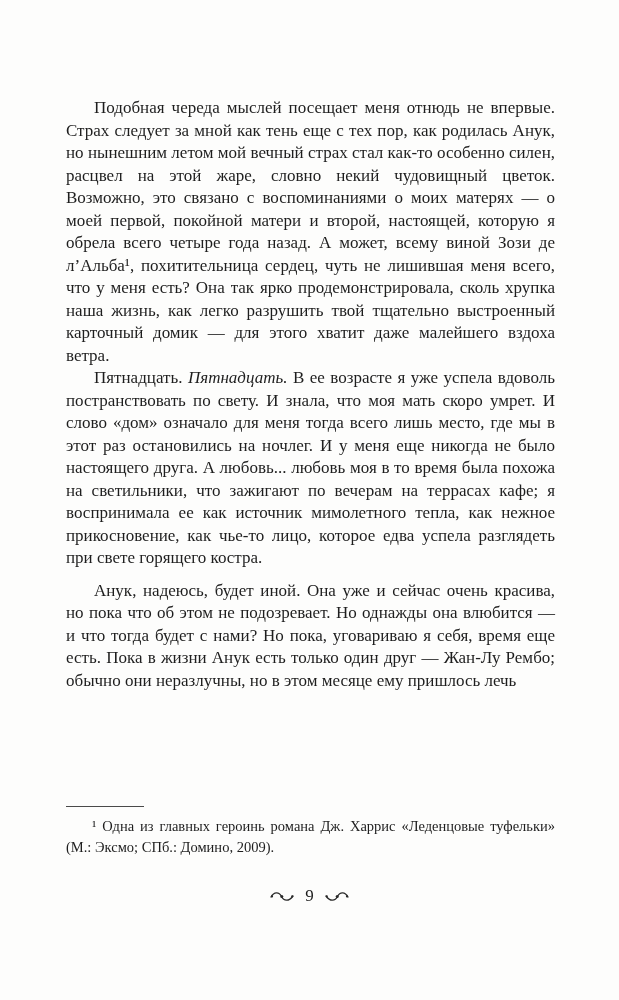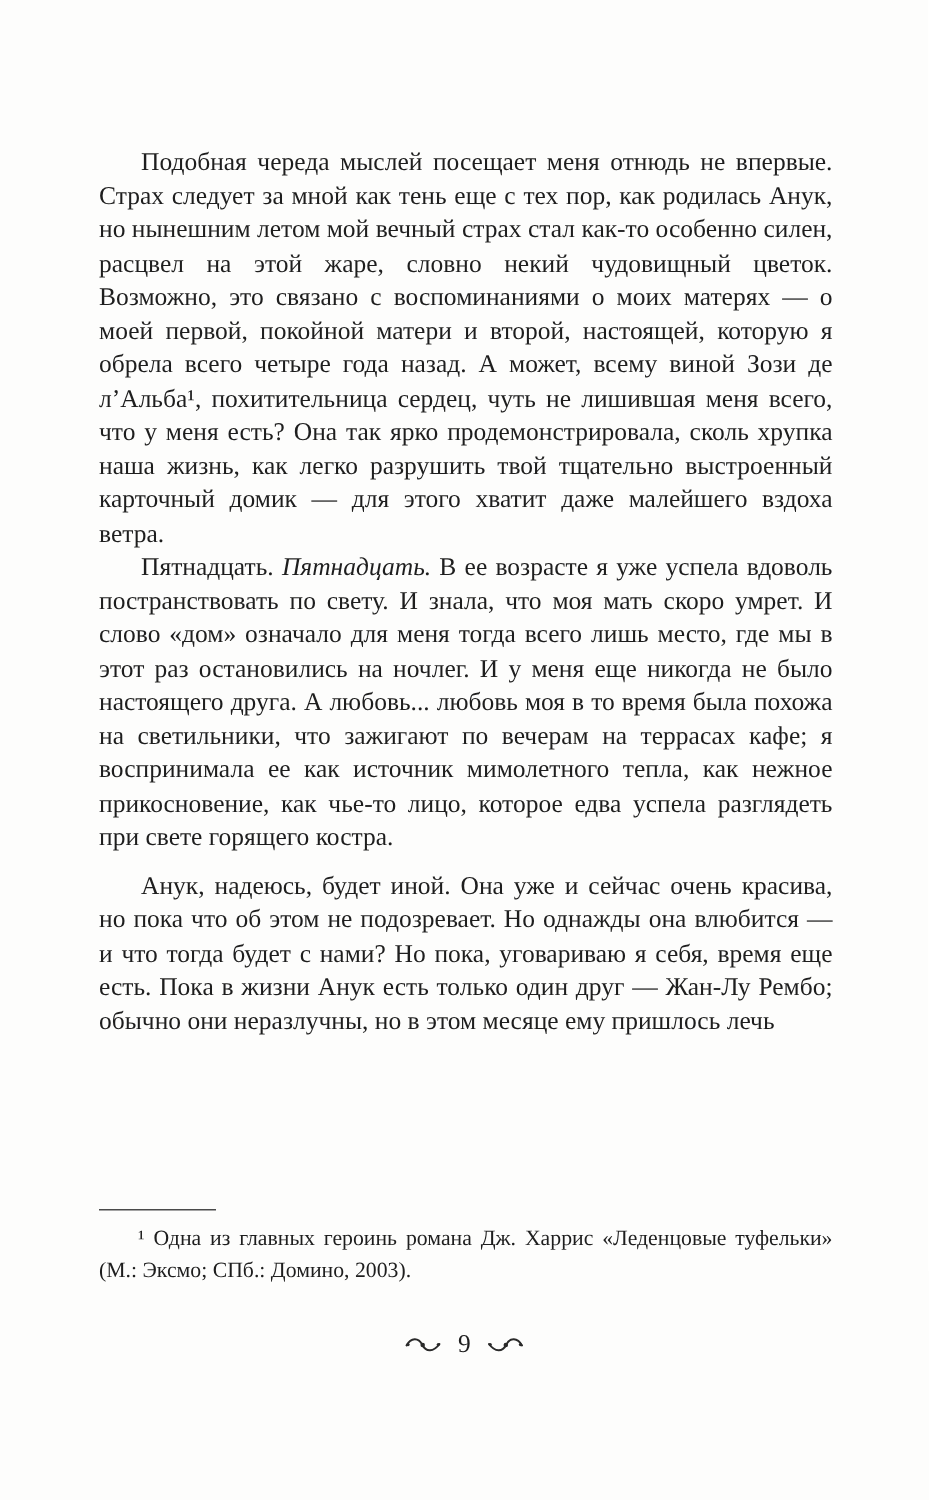--- a/index.html
+++ b/index.html
@@ -85,21 +85,21 @@
 <div class="page">
 
   <div class="text-block">
     <p>Подобная череда мыслей посещает меня отнюдь не впервые. Страх следует за мной как тень еще с тех пор, как родилась Анук, но нынешним летом мой вечный страх стал как-то особенно силен, расцвел на этой жаре, словно некий чудовищный цветок. Возможно, это связано с воспоминаниями о моих матерях — о моей первой, покойной матери и второй, настоящей, которую я обрела всего четыре года назад. А может, всему виной Зози де л’Альба¹, похитительница сердец, чуть не лишившая меня всего, что у меня есть? Она так ярко продемонстрировала, сколь хрупка наша жизнь, как легко разрушить твой тщательно выстроенный карточный домик — для этого хватит даже малейшего вздоха ветра.</p>
     <p><span>Пятнадцать. </span><span class="em">Пятнадцать.</span><span> В ее возрасте я уже успела вдоволь постранствовать по свету. И знала, что моя мать скоро умрет. И слово «дом» означало для меня тогда всего лишь место, где мы в этот раз остановились на ночлег. И у меня еще никогда не было настоящего друга. А любовь... любовь моя в то время была похожа на светильники, что зажигают по вечерам на террасах кафе; я воспринимала ее как источник мимолетного тепла, как нежное прикосновение, как чье-то лицо, которое едва успела разглядеть при свете горящего костра.</span></p>
     <p class="section-gap">Анук, надеюсь, будет иной. Она уже и сейчас очень красива, но пока что об этом не подозревает. Но однажды она влюбится — и что тогда будет с нами? Но пока, уговариваю я себя, время еще есть. Пока в жизни Анук есть только один друг — Жан-Лу Рембо; обычно они неразлучны, но в этом месяце ему пришлось лечь</p>
   </div>
 
   <div class="footnote">
     <div class="footnote-rule"></div>
-    <p class="footnote-text">¹ Одна из главных героинь романа Дж. Харрис «Леденцовые туфельки» (М.: Эксмо; СПб.: Домино, 2003).</p>
+    <p class="footnote-text">¹ Одна из главных героинь романа Дж. Харрис «Леденцовые туфельки» (М.: Эксмо; СПб.: Домино, 2009).</p>
   </div>
 
   <div class="footer">
     <svg class="fleuron" width="26" height="13" viewBox="0 0 26 13" xmlns="http://www.w3.org/2000/svg">
       <path d="M2 7 C5 1.5, 10 1.5, 12.5 6.5 C15 11.5, 20 11.5, 24 6" stroke="#2a2a2a" stroke-width="1.3" fill="none" stroke-linecap="round"></path>
       <circle cx="12.8" cy="6.6" r="1.5" fill="#2a2a2a"></circle>
       <circle cx="3" cy="6.4" r="1.1" fill="#2a2a2a"></circle>
       <circle cx="23.2" cy="6.4" r="1.1" fill="#2a2a2a"></circle>
     </svg>
     <span class="page-number">9</span>

